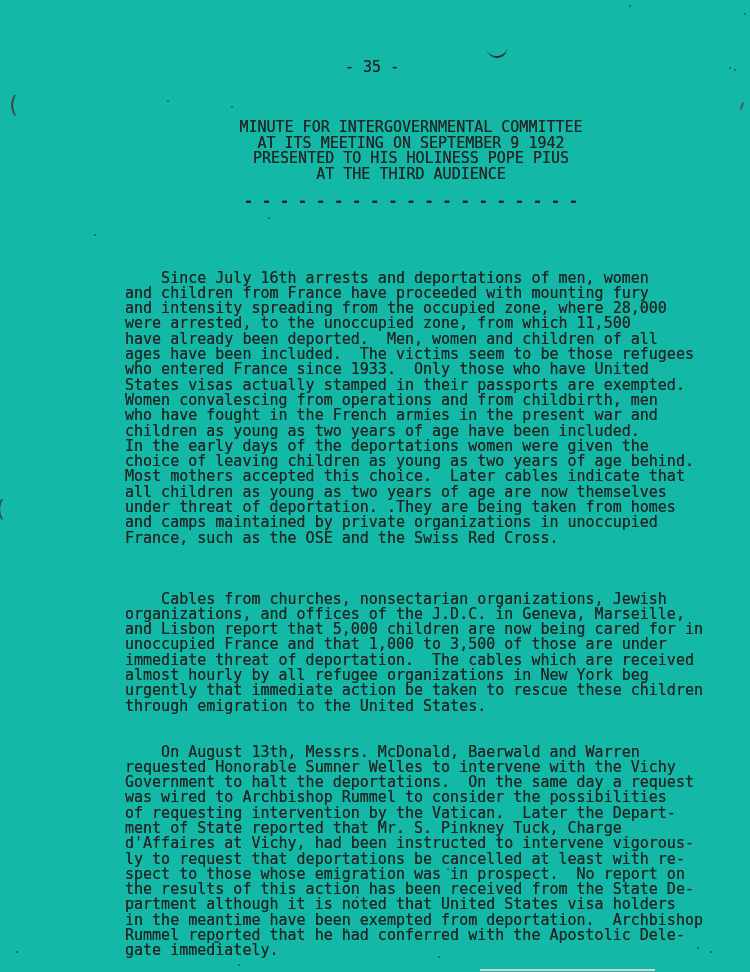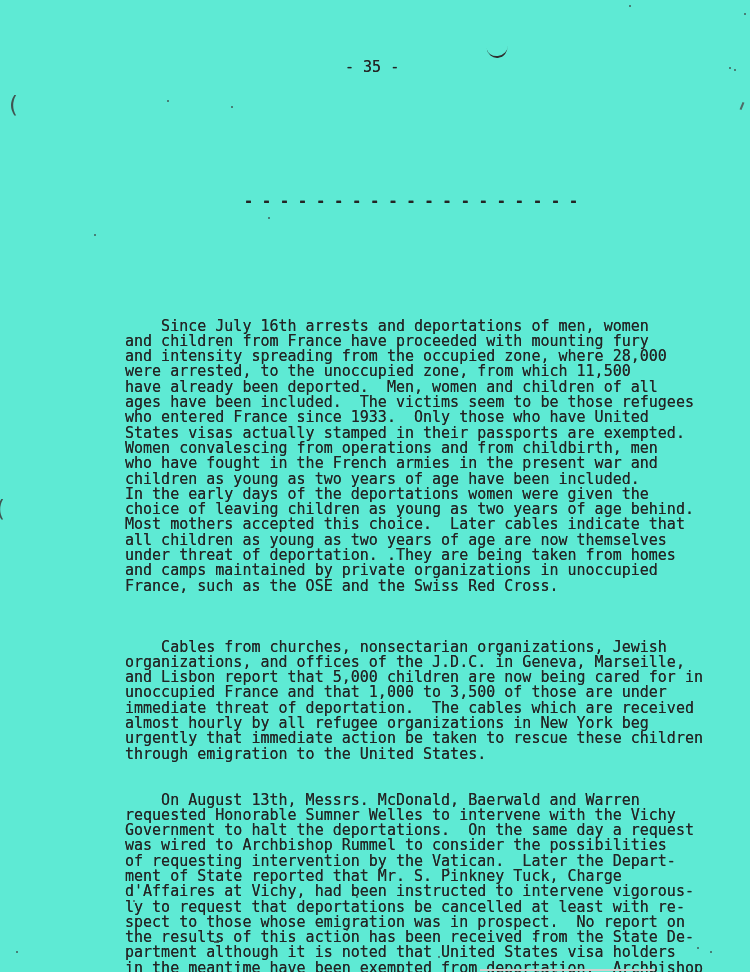--- a/index.html
+++ b/index.html
@@ -1,37 +1,37 @@
 <!DOCTYPE html>
 <html><head>
 <meta charset="utf-8">
 <style>
   html,body{margin:0;padding:0;}
   body{background:#e9e8e6;}
   .page{
     position:relative;
     width:750px;height:972px;
-    background:#5eead4;
+    background:#14b8a6;
     overflow:hidden;
     font-family:"DejaVu Sans Mono", monospace;
     color:#242424;
   }
   .txt{
     position:absolute;
     white-space:pre;
     font-size:15px;
     line-height:15.3px;
     text-shadow:0 0 .5px rgba(30,30,30,.75);
   }
   .page-number{left:345px;top:60px;}
   .title-block{left:171px;top:120px;width:480px;text-align:center;line-height:15.5px;}
   .separator{left:171px;top:194px;width:480px;text-align:center;font-weight:bold;}
   .body-text{left:125px;top:240px;}
   .para{margin:0;}
-  .para.p1{margin-bottom:15px;margin-top:48px;}
+  .para.p1{margin-bottom:15px;}
   .para.p2{}
   
   .speck{position:absolute;width:2px;height:2px;border-radius:50%;background:#3a3a3a;opacity:.8;}
   .dashspeck{position:absolute;width:5px;height:2px;background:#3a3a3a;opacity:.8;}
   .curve{
     position:absolute;left:487px;top:46px;width:21px;height:10px;
     border-bottom:2.5px solid #2e2e2e;
     border-radius:0 0 55% 55% / 0 0 100% 100%;
     transform:rotate(-6deg);
   }
@@ -45,20 +45,24 @@
   .slant{position:absolute;left:741px;top:102px;width:2px;height:8px;background:#4a4a4a;transform:rotate(22deg);opacity:.8;}
   .streak{position:absolute;left:480px;top:969px;width:175px;height:2px;background:#d2d1cf;}
 </style>
 </head>
 <body>
 
 <div class="page">
 
   <div class="txt page-number">- 35 -</div>
 
+  <div class="txt title-block">MINUTE FOR INTERGOVERNMENTAL COMMITTEE
+AT ITS MEETING ON SEPTEMBER 9 1942
+PRESENTED TO HIS HOLINESS POPE PIUS
+AT THE THIRD AUDIENCE</div>
 
   <div class="txt separator">- - - - - - - - - - - - - - - - - - -</div>
 
   <div class="txt body-text">
     <div class="para p1">    Since July 16th arrests and deportations of men, women
 and children from France have proceeded with mounting fury
 and intensity spreading from the occupied zone, where 28,000
 were arrested, to the unoccupied zone, from which 11,500
 have already been deported.  Men, women and children of all
 ages have been included.  The victims seem to be those refugees

